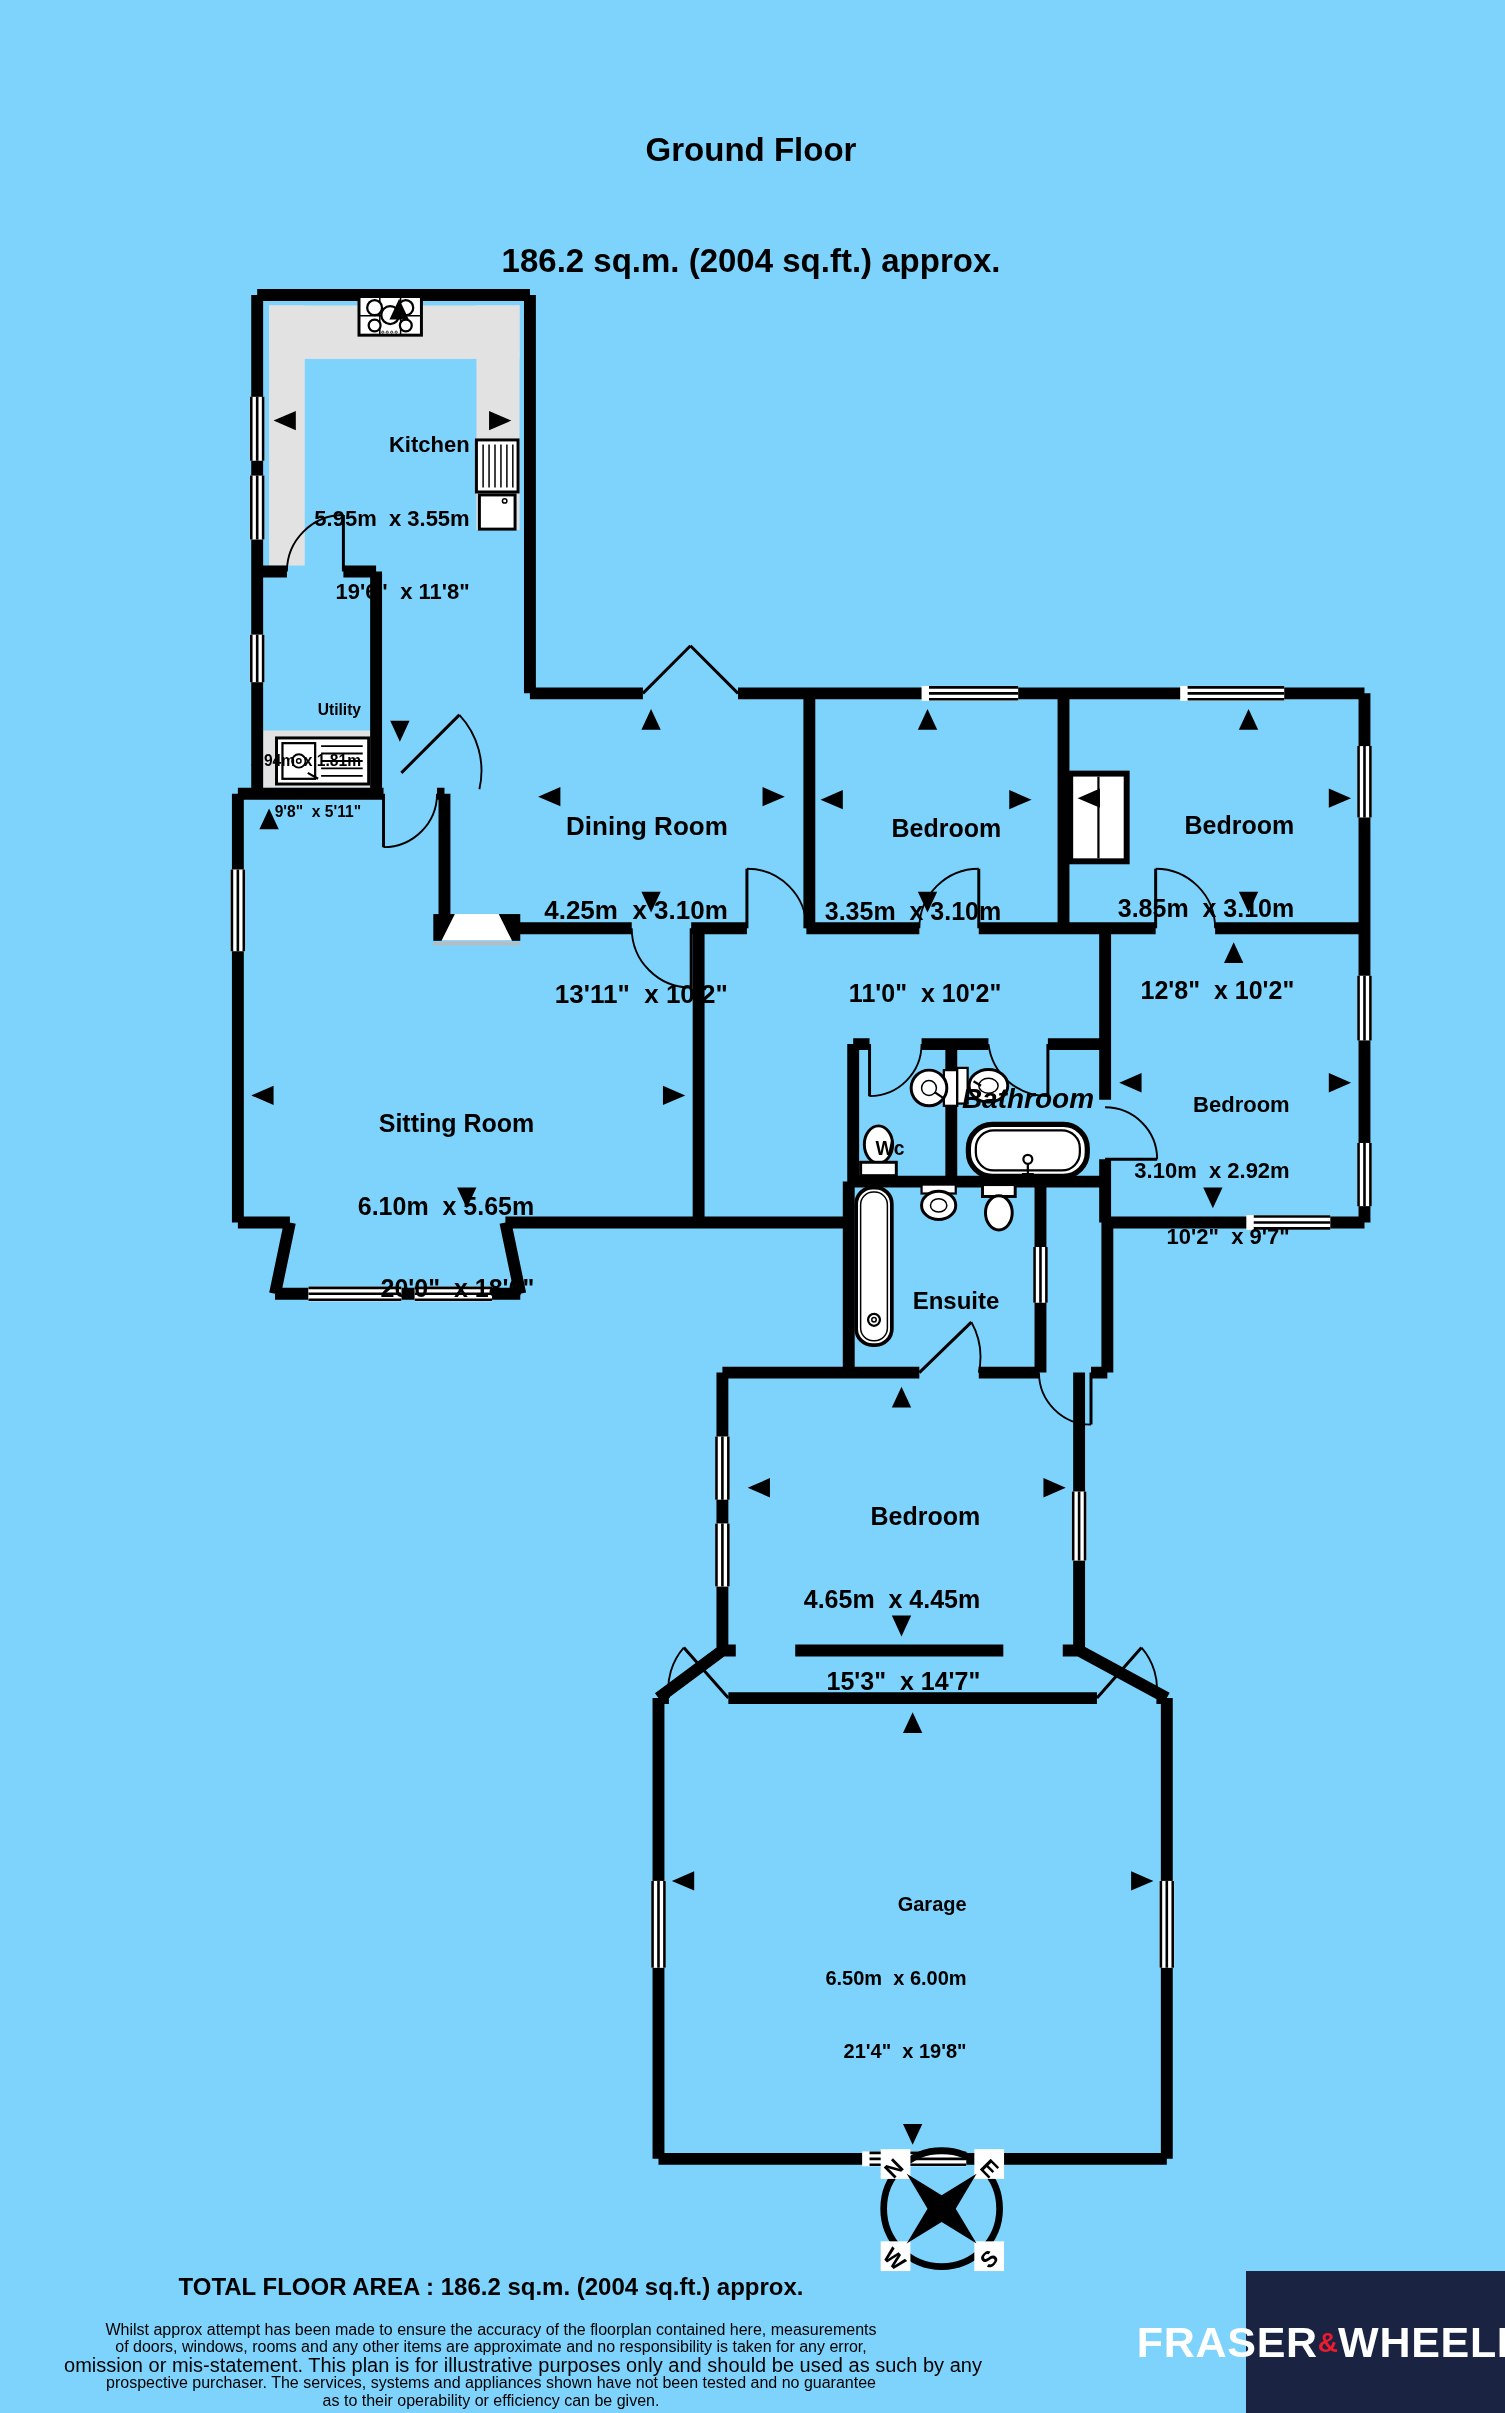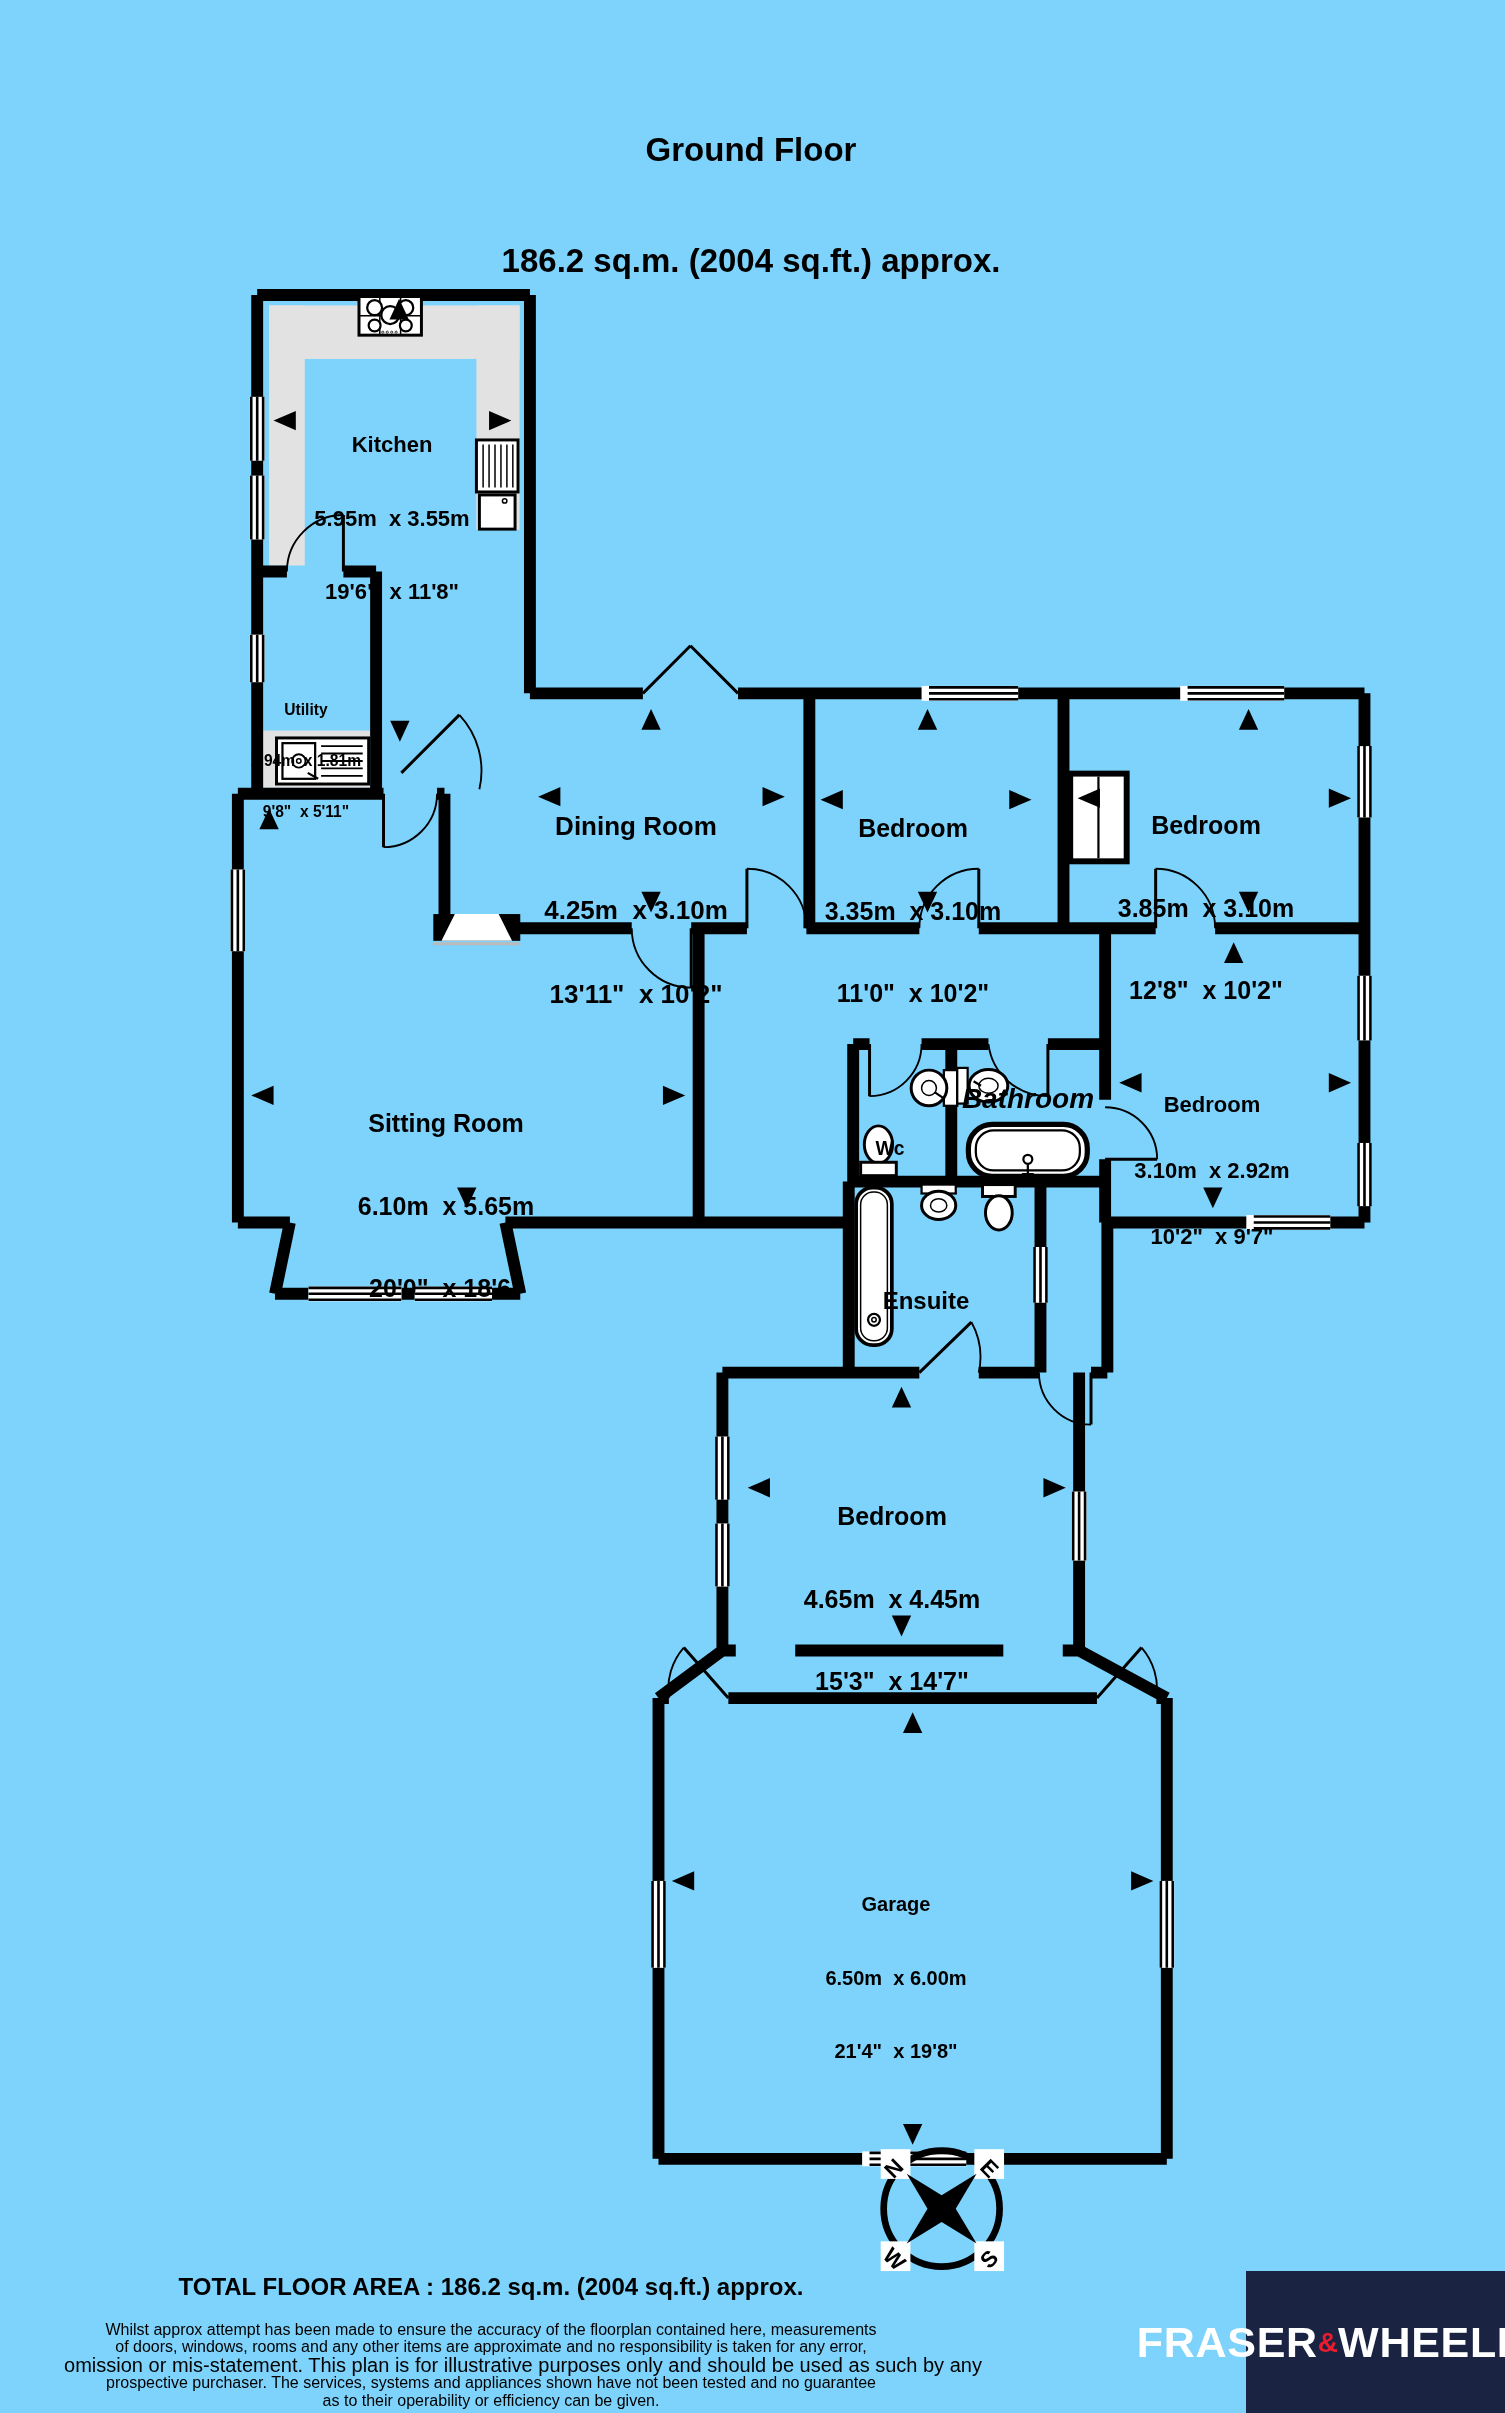--- a/index.html
+++ b/index.html
@@ -3,21 +3,21 @@
 <meta charset="utf-8">
 <style>
   html,body{margin:0;padding:0;background:#fff;}
   #page{position:relative;width:1505px;height:2413px;background:#7dd3fc;overflow:hidden;
         font-family:"Liberation Sans",sans-serif;color:#000;}
   #plan-svg{position:absolute;left:0;top:0;width:1505px;height:2413px;}
   .title{position:absolute;left:751px;transform:translateX(-50%);font-weight:bold;
          font-size:33px;white-space:pre;text-align:center;}
   .room-label{position:absolute;transform:translateX(-50%);text-align:center;
               font-weight:bold;white-space:pre;z-index:5;}
-  .room-label div{white-space:pre;}
+  .room-label div{white-space:pre;text-align:right;}
   .footer-line{position:absolute;left:491px;transform:translateX(-50%);
                text-align:center;white-space:pre;}
   #agent-logo{position:absolute;left:1246px;top:2271px;width:312px;height:143px;
               display:flex;flex-direction:row;align-items:center;justify-content:flex-end;
               gap:0px;z-index:6;}
   #agent-logo .big{font-weight:bold;font-size:43px;line-height:45px;color:#fff;letter-spacing:0.7px;}
   #agent-logo .amp{font-weight:bold;font-size:28px;line-height:30px;}
 </style>
 </head>
 <body>
@@ -290,21 +290,21 @@
     <div>Wc</div>
   </div>
   <div class="room-label" style="left:1028px;top:1041px;font-size:28px;line-height:23px;font-style:italic;">
     <div>Bathroom</div>
   </div>
   <div class="room-label" style="left:1212px;top:1050px;font-size:22px;line-height:22px;">
     <div>Bedroom</div>
     <div>3.10m  x 2.92m</div>
     <div>10'2"  x 9'7"</div>
   </div>
-  <div class="room-label" style="left:912px;top:1241px;font-size:24px;line-height:24px;padding-left:28px;">
+  <div class="room-label" style="left:942px;top:1241px;font-size:24px;line-height:24px;padding-left:28px;">
     <div>Ensuite</div>
   </div>
   <div class="room-label" style="left:892px;top:1448px;font-size:25px;line-height:27.5px;">
     <div>Bedroom</div>
     <div>4.65m  x 4.45m</div>
     <div>15'3"  x 14'7"</div>
   </div>
   <div class="room-label" style="left:896px;top:1843px;font-size:20px;line-height:24.5px;">
     <div>Garage</div>
     <div>6.50m  x 6.00m</div>

